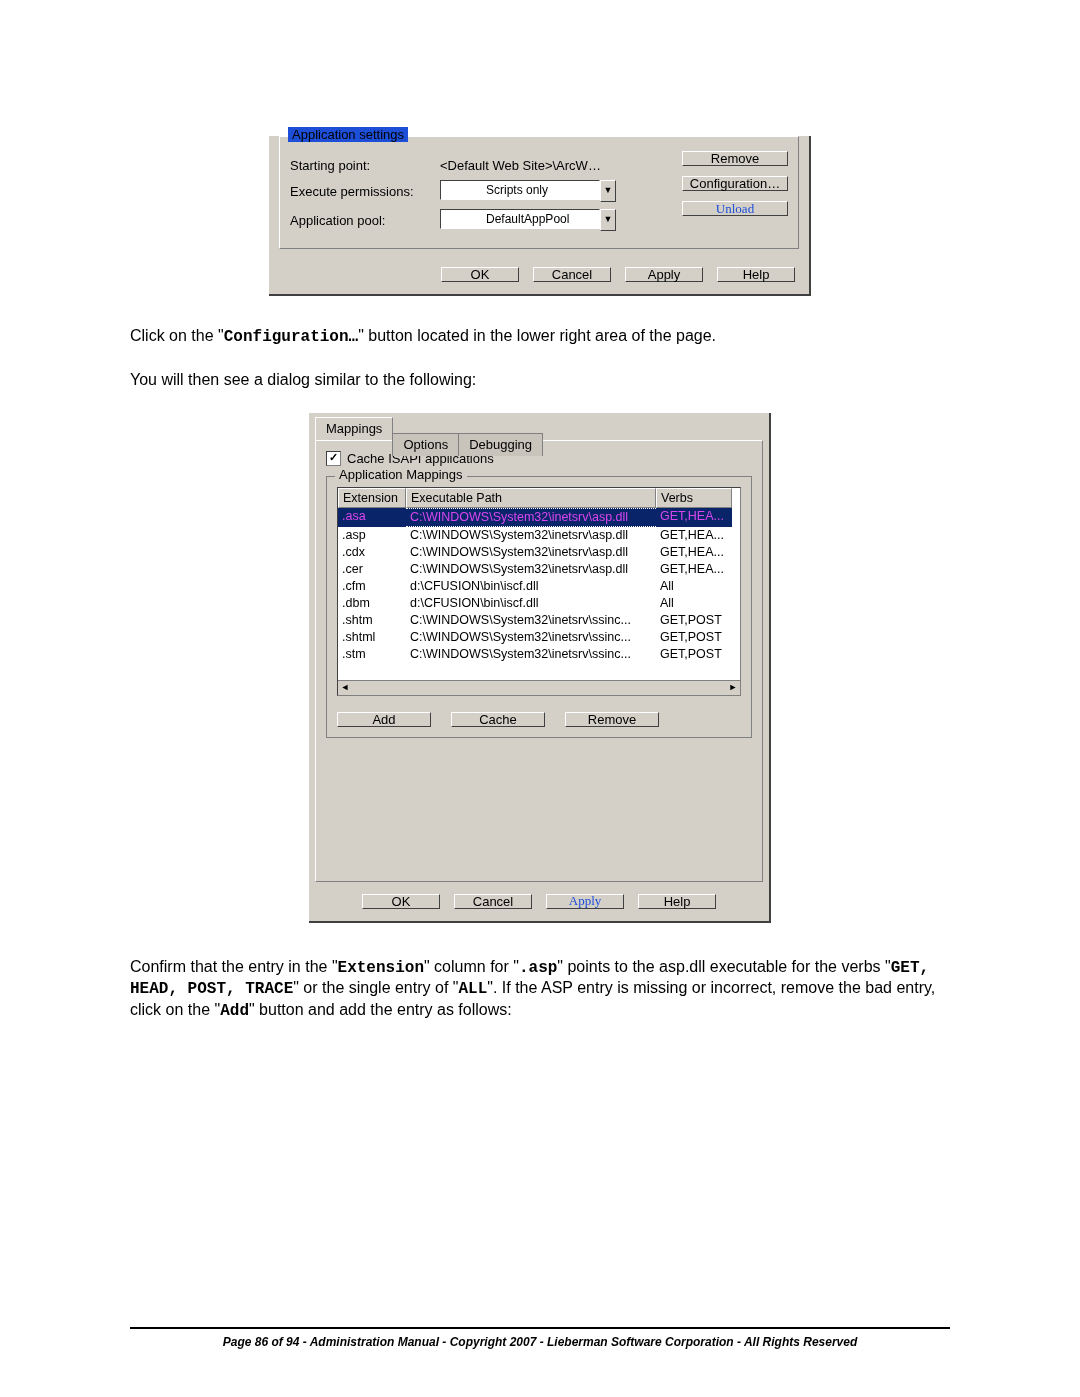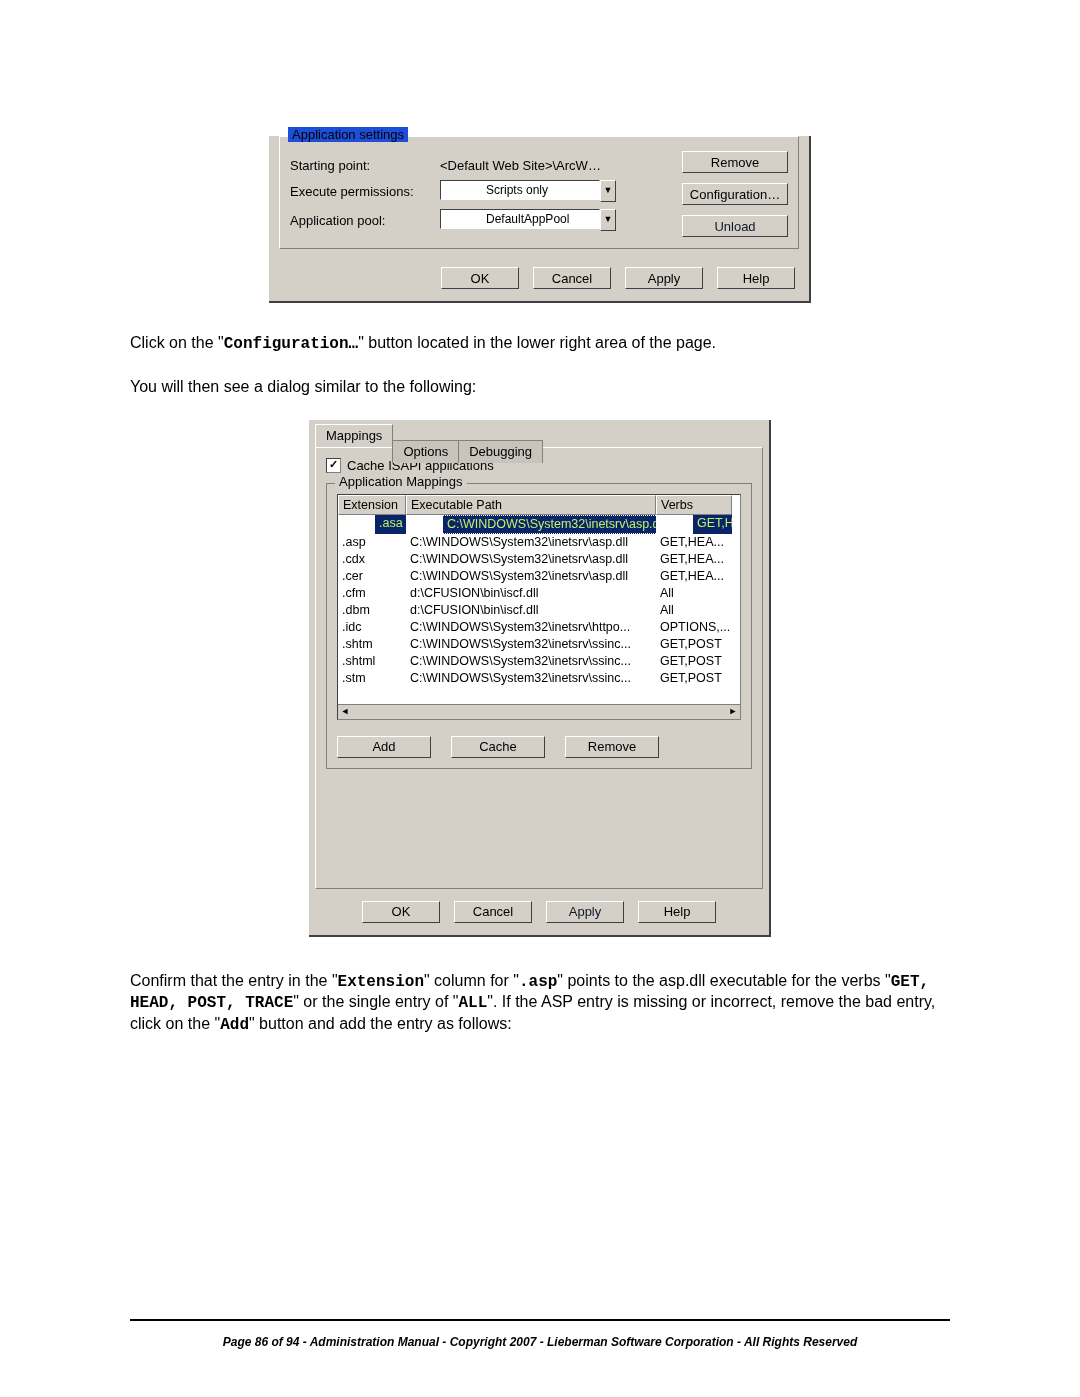--- a/index.html
+++ b/index.html
@@ -64,29 +64,29 @@
     background:#d4d0c8;
     border:1px solid #fff;
     border-right-color:#404040; border-bottom-color:#404040;
     font-size:9px; line-height:18px; text-align:center;
   }
   .rcol {
     margin-left:auto; width:106px;
     display:flex; flex-direction:column; gap:10px;
   }
   .btn {
-    height:22px; min-width:70px;
+    height:15px; min-width:70px;
     background:#d4d0c8;
     border:1px solid #fff;
     border-right-color:#404040; border-bottom-color:#404040;
     font-size:13px;
     display:flex; align-items:center; justify-content:center;
     padding:4px 8px; box-sizing:border-box;
   }
-  .btn.disabled { color:#0f172a; }
+  .btn.disabled { color:#1d4ed8;font-family:Liberation Serif, serif; }
   .dlg1-bottom {
     display:flex; gap:14px; justify-content:flex-end;
     padding:8px 14px 12px 0;
   }
   .dlg1-bottom .btn { width:78px; }
 
   
   p.body { margin: 0 0 22px 0; font-size:16px; line-height:1.3; }
   .mono { font-family:"Courier New", monospace; font-weight:bold; }
 
@@ -139,40 +139,40 @@
     display:grid;
     grid-template-columns: 68px 250px 76px;
   }
   .lv-head .cell {
     background:#d4d0c8;
     border:1px solid #fff;
     border-right-color:#808080; border-bottom-color:#808080;
     padding:2px 4px;
   }
   .lv-row .cell { padding:0 4px; white-space:nowrap; overflow:hidden; text-overflow:clip; line-height:17px;}
-  .lv-row.sel .cell { background:#0a246a; color:#bef264;margin-left:37px; }
+  .lv-row.sel .cell { background:#0a246a; color:#d946ef; }
   .lv-row.sel .cell:nth-child(2) { border-bottom:1px dotted #fff; border-top:1px dotted #fff;}
   .lv-scroll {
     height:14px; background:#d4d0c8;
     display:flex; justify-content:space-between; align-items:center;
     border-top:1px solid #808080;
   }
   .sbtn { width:14px; height:12px; font-size:9px; text-align:center; }
   .mapbtns { display:flex; gap:20px; margin-top:16px; }
   .mapbtns .btn { width:94px; }
   .dlg2-bottom {
     display:flex; gap:14px; justify-content:center; padding:12px 0 6px 0;
   }
   .dlg2-bottom .btn { width:78px; }
 
   .footer {
     position:absolute; left:0; right:0; bottom:48px;
     text-align:center;
     border-top:2px solid #000;
-    margin:0 130px; padding-top:14px;
+    margin:0 130px; padding-top:6px;
     font-size:12px; font-style:italic; font-weight:bold; font-family:Arial;
   }
 </style>
 </head>
 <body>
 
 <div class="page">
 
   <div class="dlg1">
     <div class="groupbox">
@@ -262,25 +262,20 @@
               </div>
               <div class="lv-row">
                 <div class="cell">.cfm</div>
                 <div class="cell">d:\CFUSION\bin\iscf.dll</div>
                 <div class="cell">All</div>
               </div>
               <div class="lv-row">
                 <div class="cell">.dbm</div>
                 <div class="cell">d:\CFUSION\bin\iscf.dll</div>
                 <div class="cell">All</div>
-              </div>
-              <div class="lv-row">
-                <div class="cell">.idc</div>
-                <div class="cell">C:\WINDOWS\System32\inetsrv\httpo...</div>
-                <div class="cell">OPTIONS,...</div>
               </div>
               <div class="lv-row">
                 <div class="cell">.shtm</div>
                 <div class="cell">C:\WINDOWS\System32\inetsrv\ssinc...</div>
                 <div class="cell">GET,POST</div>
               </div>
               <div class="lv-row">
                 <div class="cell">.shtml</div>
                 <div class="cell">C:\WINDOWS\System32\inetsrv\ssinc...</div>
                 <div class="cell">GET,POST</div>

